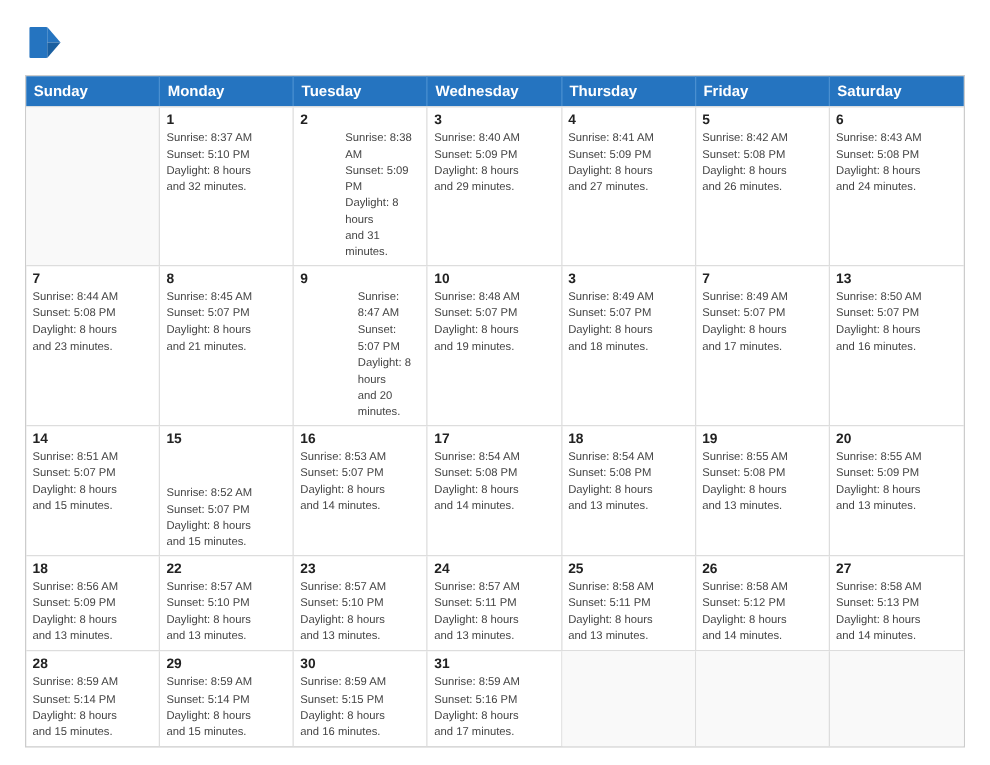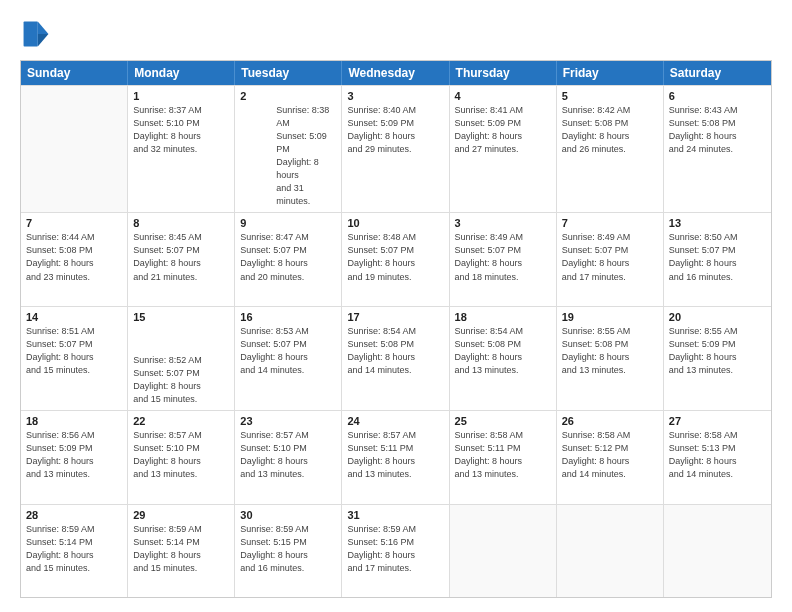--- a/index.html
+++ b/index.html
@@ -185,21 +185,21 @@
           </div>
           <div class="cal-cell">
             <div class="day-num">8</div>
             <div class="day-info" style="white-space: pre-line;">Sunrise: 8:45 AM
 Sunset: 5:07 PM
 Daylight: 8 hours
 and 21 minutes.</div>
           </div>
           <div class="cal-cell">
             <div class="day-num">9</div>
-            <div class="day-info" style="white-space: pre-line;">Sunrise: 8:47 AM
+            <div class="day-info" style="white-space: pre-line; margin-left: 46px;">Sunrise: 8:47 AM
 Sunset: 5:07 PM
 Daylight: 8 hours
 and 20 minutes.</div>
           </div>
           <div class="cal-cell">
             <div class="day-num">10</div>
             <div class="day-info" style="white-space: pre-line;">Sunrise: 8:48 AM
 Sunset: 5:07 PM
 Daylight: 8 hours
 and 19 minutes.</div>

